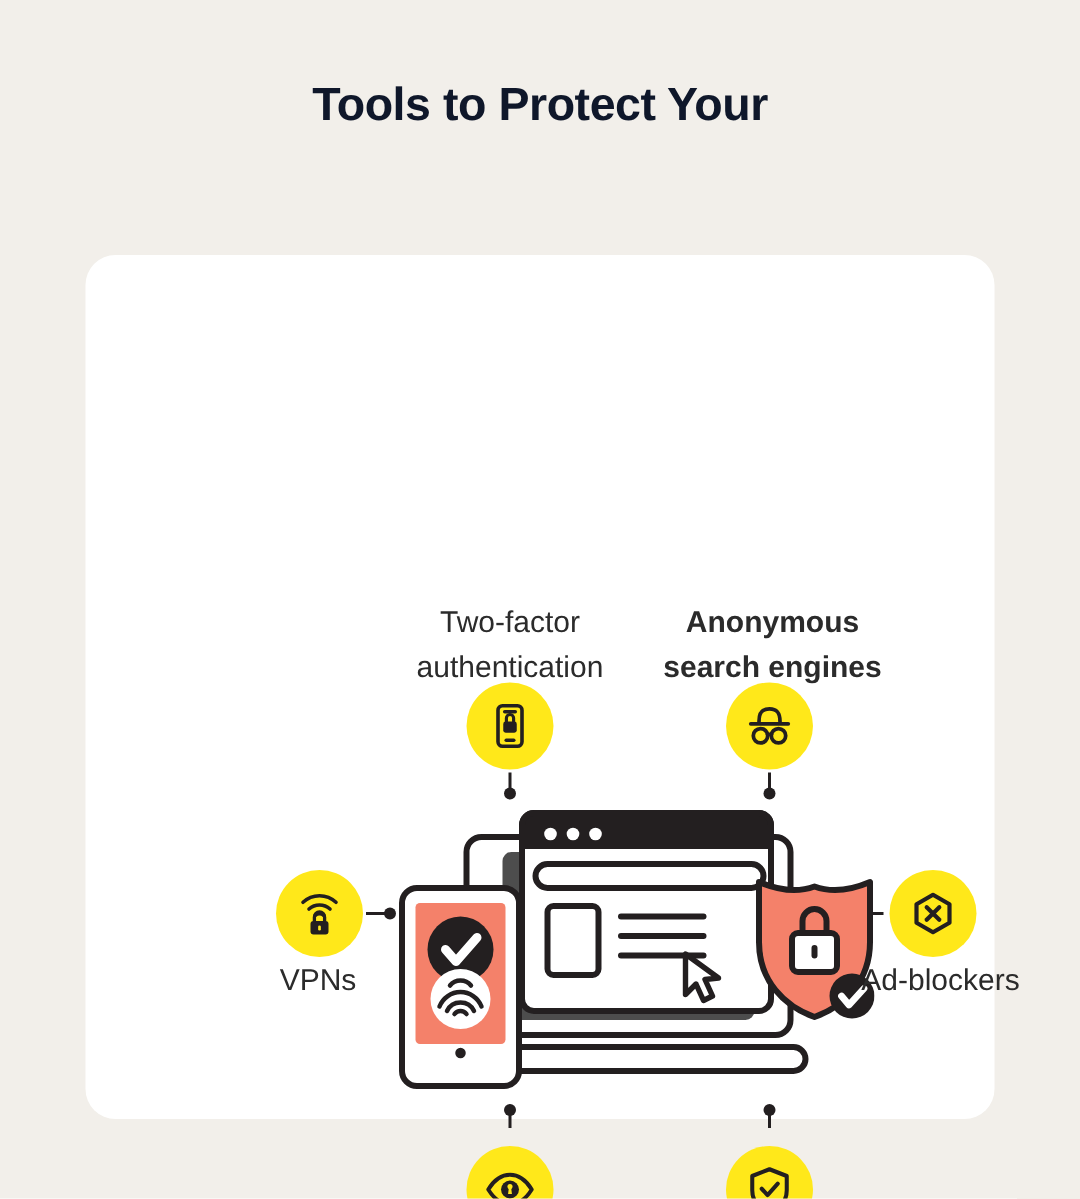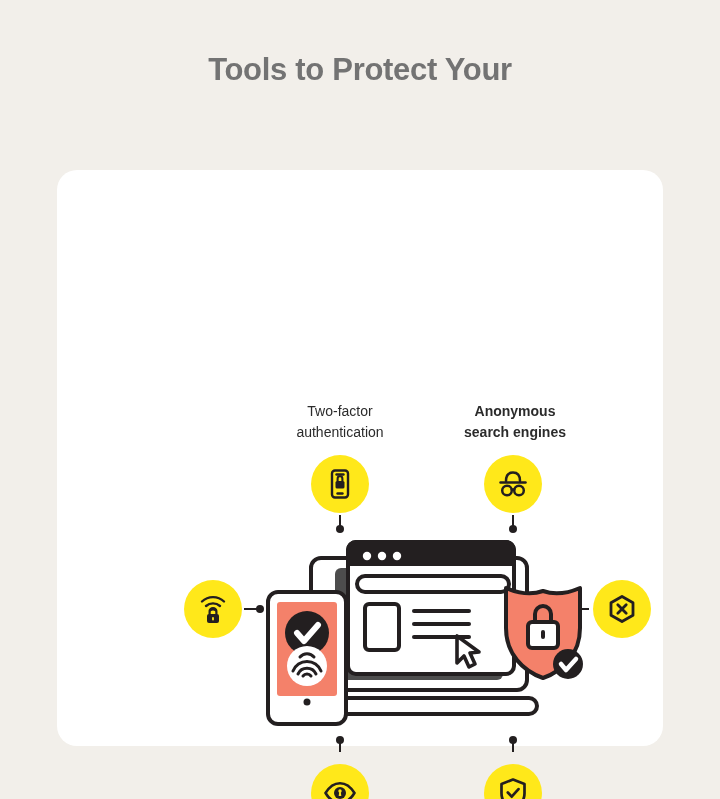--- a/index.html
+++ b/index.html
@@ -23,41 +23,41 @@
   .title {
     position: absolute;
     left: 60px;
     top: 48px;
     width: 600px;
     text-align: center;
     font-size: 31px;
     line-height: 1.42;
     font-weight: 700;
     letter-spacing: -0.3px;
-    color: #737373;
+    color: #0f172a;
     font-family: "Liberation Sans", sans-serif;
   }
   .title-line { display: block; }
 
   
   .card {
     position: absolute;
     left: 57px;
     top: 170px;
     width: 606px;
     height: 576px;
     background: #ffffff;
     border-radius: 20px;
   }
 
   
   .node-label {
     position: absolute;
     text-align: center;
-    font-size: 14px;
+    font-size: 20px;
     line-height: 1.48;
     color: #2b2b2b;
     font-family: "Liberation Sans", sans-serif;
     white-space: pre-line;
   }
   .lbl-2fa     { left: 200px; top: 231px; width: 166px; }
   .lbl-anon    { left: 375px; top: 231px; width: 166px; font-weight: bold; }
   .lbl-vpn     { left: 100px; top: 470px; width: 110px; }
   .lbl-adb     { left: 500px; top: 470px; width: 140px; }
 
@@ -292,15 +292,17 @@
             <path d="M9.8 15.5 l3.9 4.2 l6.8 -7.6"></path>
           </g>
         </svg>
       </span>
     </div>
 
     <div class="node-label lbl-2fa">Two-factor
 authentication</div>
     <div class="node-label lbl-anon">Anonymous
 search engines</div>
+    <div class="node-label lbl-vpn">VPNs</div>
+    <div class="node-label lbl-adb">Ad-blockers</div>
 
   </div>
 </div>
 
 </body></html>

